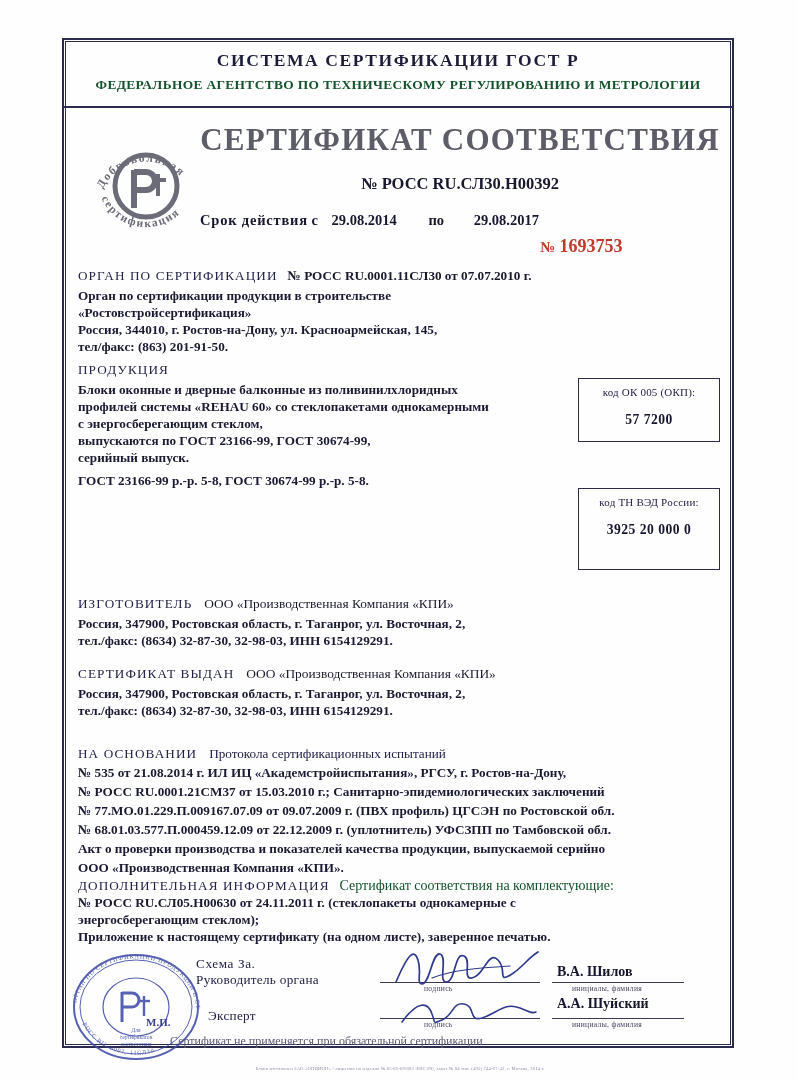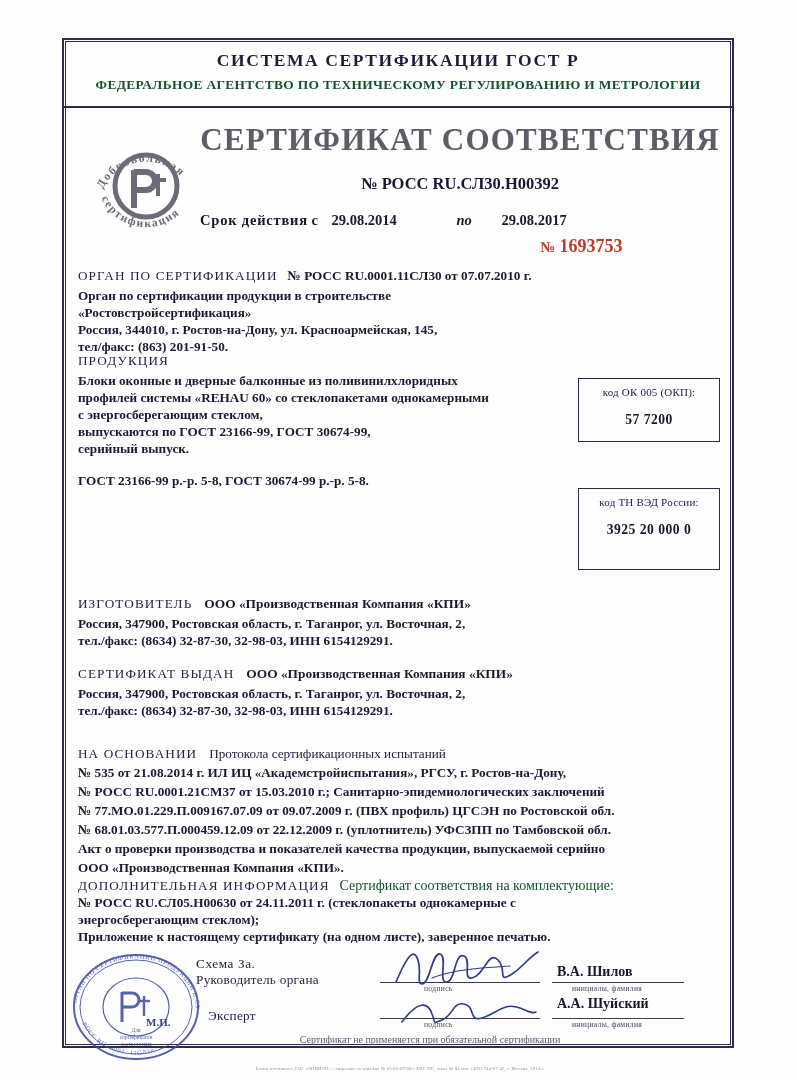--- a/index.html
+++ b/index.html
@@ -102,21 +102,21 @@
     position: absolute;
     left: 200px;
     top: 212px;
     width: 520px;
     font-size: 14.5px;
     font-weight: bold;
     color: #18182f;
   }
   .validity .lbl { letter-spacing: 0.8px; }
   .validity .from-date { margin-left: 10px; }
-  .validity .po { margin-left: 56px; font-style: italic; }
+  .validity .po { margin-left: 28px; }
   .validity .to-date { margin-left: 26px; }
 
   .blank-number {
     position: absolute;
     left: 540px;
     top: 236px;
     font-size: 18px;
     font-weight: bold;
     color: #c0392b;
   }
@@ -152,21 +152,21 @@
     position: absolute;
     left: 78px;
   }
 
   
   #org-block { top: 266px; width: 640px; }
   #org-block .row1 { margin-bottom: 3px; }
   #org-block .row1 .num { font-weight: bold; margin-left: 6px; }
 
   
-  #prod-block { top: 353px; width: 480px; }
+  #prod-block { top: 362px; width: 480px; }
   #prod-block .sec-label { display:block; margin-bottom: 3px;}
 
   #conform-block { top: 472px; width: 480px; }
   #conform-block .sec-label { display:block; margin-bottom: 3px;}
 
   
   .codebox {
     position: absolute;
     border: 1px solid #2b2b4d;
     box-sizing: border-box;
@@ -190,21 +190,21 @@
 
   
   #maker-block { top: 594px; width: 640px; }
   #maker-block .hdr { margin-bottom: 3px; }
   #issued-block { top: 664px; width: 640px; }
   #issued-block .hdr { margin-bottom: 3px; }
 
   .hdr .sec-label { }
   .hdr .value {
     font-size: 13.4px;
-    font-weight: bold;
+    font-weight: normal;
     margin-left: 8px;
   }
 
   
   #basis-block { top: 744px; width: 646px; }
   #basis-block .sec-label { }
   #basis-block .title-inline {
     font-size: 13.2px;
     margin-left: 8px;
     color: #22224a;
@@ -254,22 +254,21 @@
   #cap-head { left: 424px; top: 984px; }
   #cap-expert { left: 424px; top: 1020px; }
   #cap-name-head { left: 572px; top: 984px; }
   #cap-name-expert { left: 572px; top: 1020px; }
 
   .footnote {
     position: absolute;
     left: 170px;
     top: 1034px;
     width: 520px;
-    text-align: center;
-    font-size: 10px;
+    font-size: 12px;
     color: #5a5a72;
   }
 
   .tiny-print {
     position: absolute;
     left: 120px;
     top: 1066px;
     width: 560px;
     text-align: center;
     font-size: 4.6px;

